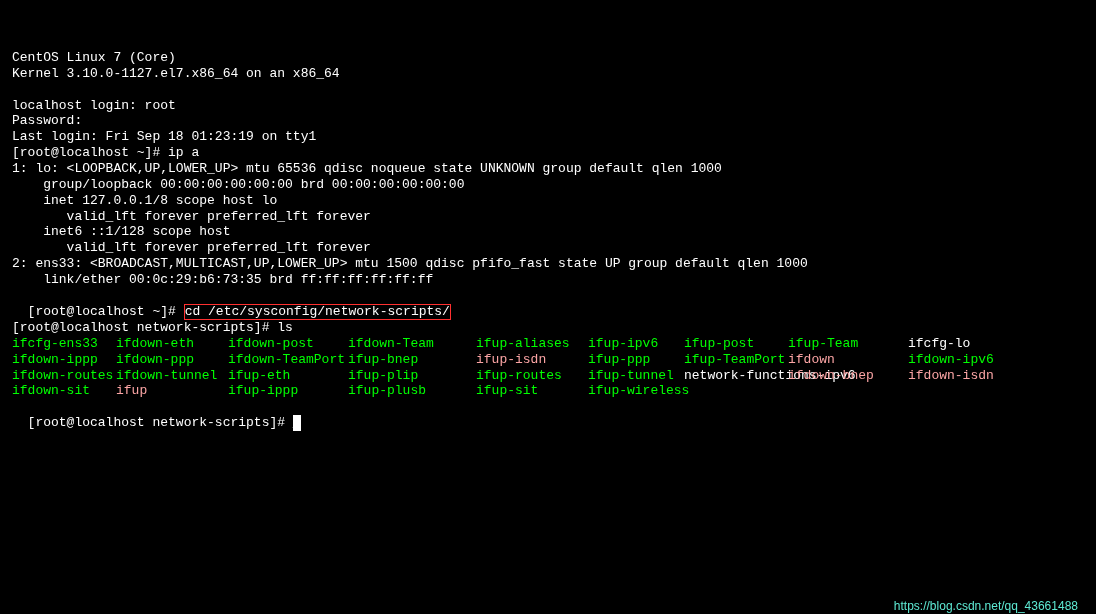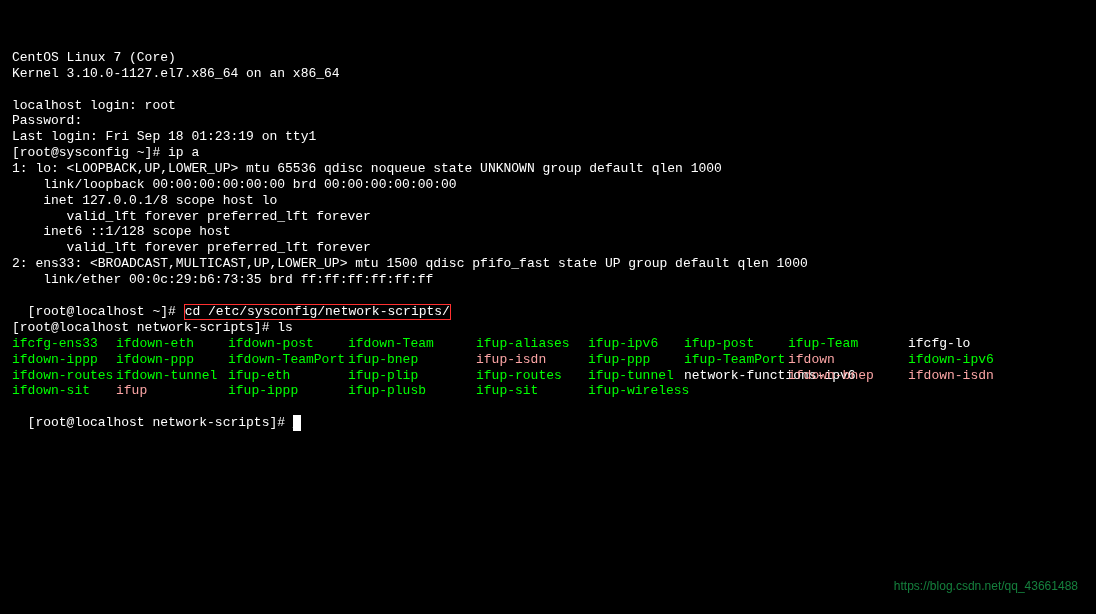--- a/index.html
+++ b/index.html
@@ -44,42 +44,42 @@
       white-space: nowrap;
     }
     .cursor {
       display: inline-block;
       width: 8px;
       background: #fff;
       color: #fff;
     }
     .watermark {
       position: absolute;
-      bottom: 20px;
+      bottom: 0;
       right: 18px;
-      color: #15803d;
+      color: #5eead4;
       font-size: 12px;
       font-family: Arial, sans-serif;
       padding-left: 12px;
     }
   </style>
 </head>
 <body>
 
 <div class="spacer"></div>
 
 <div class="line white">CentOS Linux 7 (Core)</div>
 <div class="line white">Kernel 3.10.0-1127.el7.x86_64 on an x86_64</div>
 <div class="line">&nbsp;</div>
 <div class="line white">localhost login: root</div>
 <div class="line white">Password:</div>
 <div class="line white">Last login: Fri Sep 18 01:23:19 on tty1</div>
-<div class="line white">[root@sysconfig ~]# ip a</div>
+<div class="line white">[root@localhost ~]# ip a</div>
 <div class="line white">1: lo: &lt;LOOPBACK,UP,LOWER_UP&gt; mtu 65536 qdisc noqueue state UNKNOWN group default qlen 1000</div>
-<div class="line white">    link/loopback 00:00:00:00:00:00 brd 00:00:00:00:00:00</div>
+<div class="line white">    group/loopback 00:00:00:00:00:00 brd 00:00:00:00:00:00</div>
 <div class="line white">    inet 127.0.0.1/8 scope host lo</div>
 <div class="line white">       valid_lft forever preferred_lft forever</div>
 <div class="line white">    inet6 ::1/128 scope host</div>
 <div class="line white">       valid_lft forever preferred_lft forever</div>
 <div class="line white">2: ens33: &lt;BROADCAST,MULTICAST,UP,LOWER_UP&gt; mtu 1500 qdisc pfifo_fast state UP group default qlen 1000</div>
 <div class="line white">    link/ether 00:0c:29:b6:73:35 brd ff:ff:ff:ff:ff:ff</div>
 <div class="line">
   <span class="white">[root@localhost ~]# </span><span class="redbox white">cd /etc/sysconfig/network-scripts/</span>
 </div>
 <div class="line white">[root@localhost network-scripts]# ls</div>

